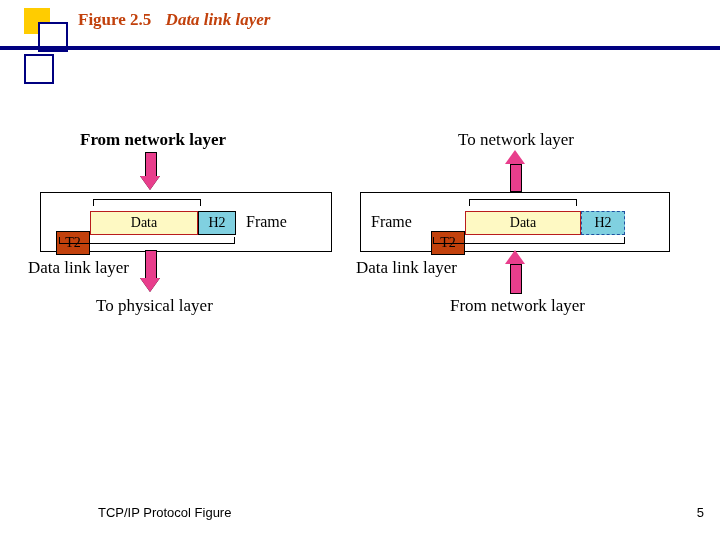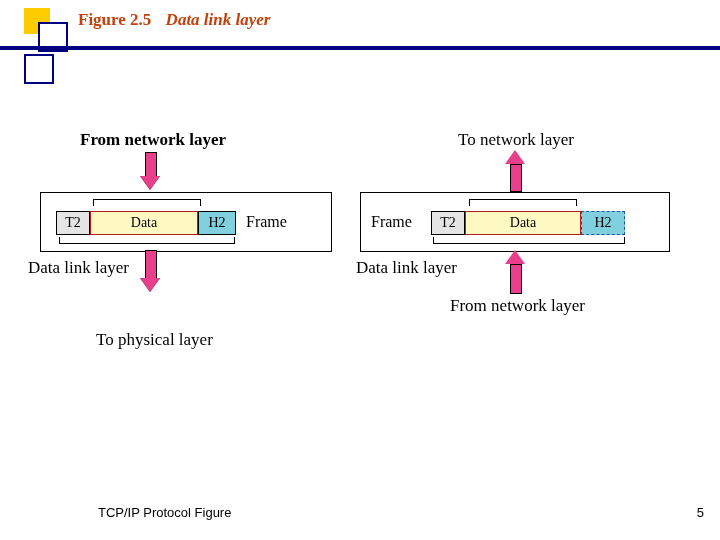--- a/index.html
+++ b/index.html
@@ -69,21 +69,21 @@
   .seg {
     position: absolute;
     top: 0;
     height: 100%;
     display: flex;
     align-items: center;
     justify-content: center;
     font-size: 14px;
     box-sizing: border-box;
   }
-  .seg-t { background: #e5e5e5; border: 1px solid #000; }
+  .seg-t { background: #c2410c; border: 1px solid #000; margin-top: 20px; }
   .seg-d { background: #fef9c3; border: 1px solid #b91c1c; }
   .seg-h { background: #80d0e0; border: 1px solid #000; }
   .seg-h-dash { background: #80d0e0; border: 1px dashed #2050a0; }
 
   .cap {
     position: absolute;
     border-left: 1px solid #000;
     border-right: 1px solid #000;
     border-top: 1px solid #000;
     height: 6px;
@@ -187,21 +187,21 @@
     <div class="cap-b" style="left:18px;top:44px;width:174px;"></div>
   </div>
 
   <div class="lbl" style="left:-12px;top:128px;">Data link layer</div>
 
   <div class="arrow" style="left:100px;top:120px;height:42px;">
     <div class="shaft" style="top:0;height:28px;"></div>
     <div class="head-down" style="top:28px;"></div>
   </div>
 
-  <div class="lbl" style="left:56px;top:166px;margin-top:34px;">To physical layer</div>
+  <div class="lbl" style="left:56px;top:166px;">To physical layer</div>
 
   <div class="lbl" style="left:418px;top:0;">To network layer</div>
 
   <div class="arrow" style="left:465px;top:20px;height:40px;">
     <div class="head-up" style="top:0;"></div>
     <div class="shaft" style="top:14px;height:26px;"></div>
   </div>
 
   <div class="frame-box" style="left:320px;top:62px;width:308px;height:58px;">
     <span class="lbl" style="left:10px;top:20px;font-size:16px;">Frame</span>

